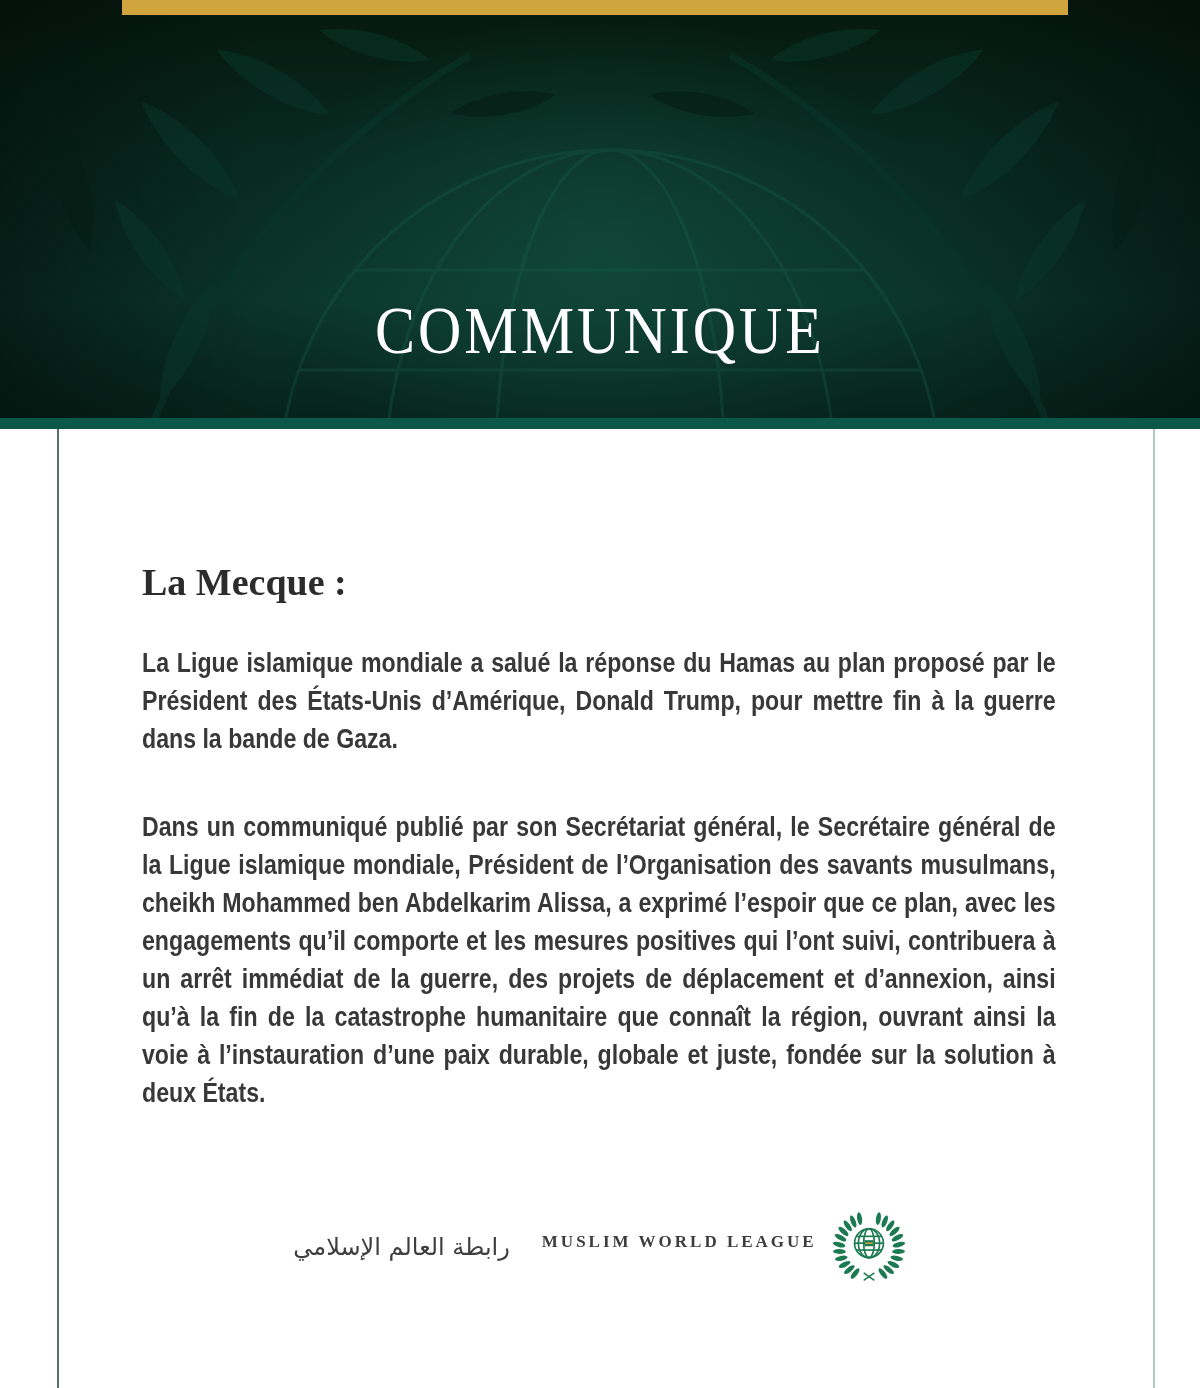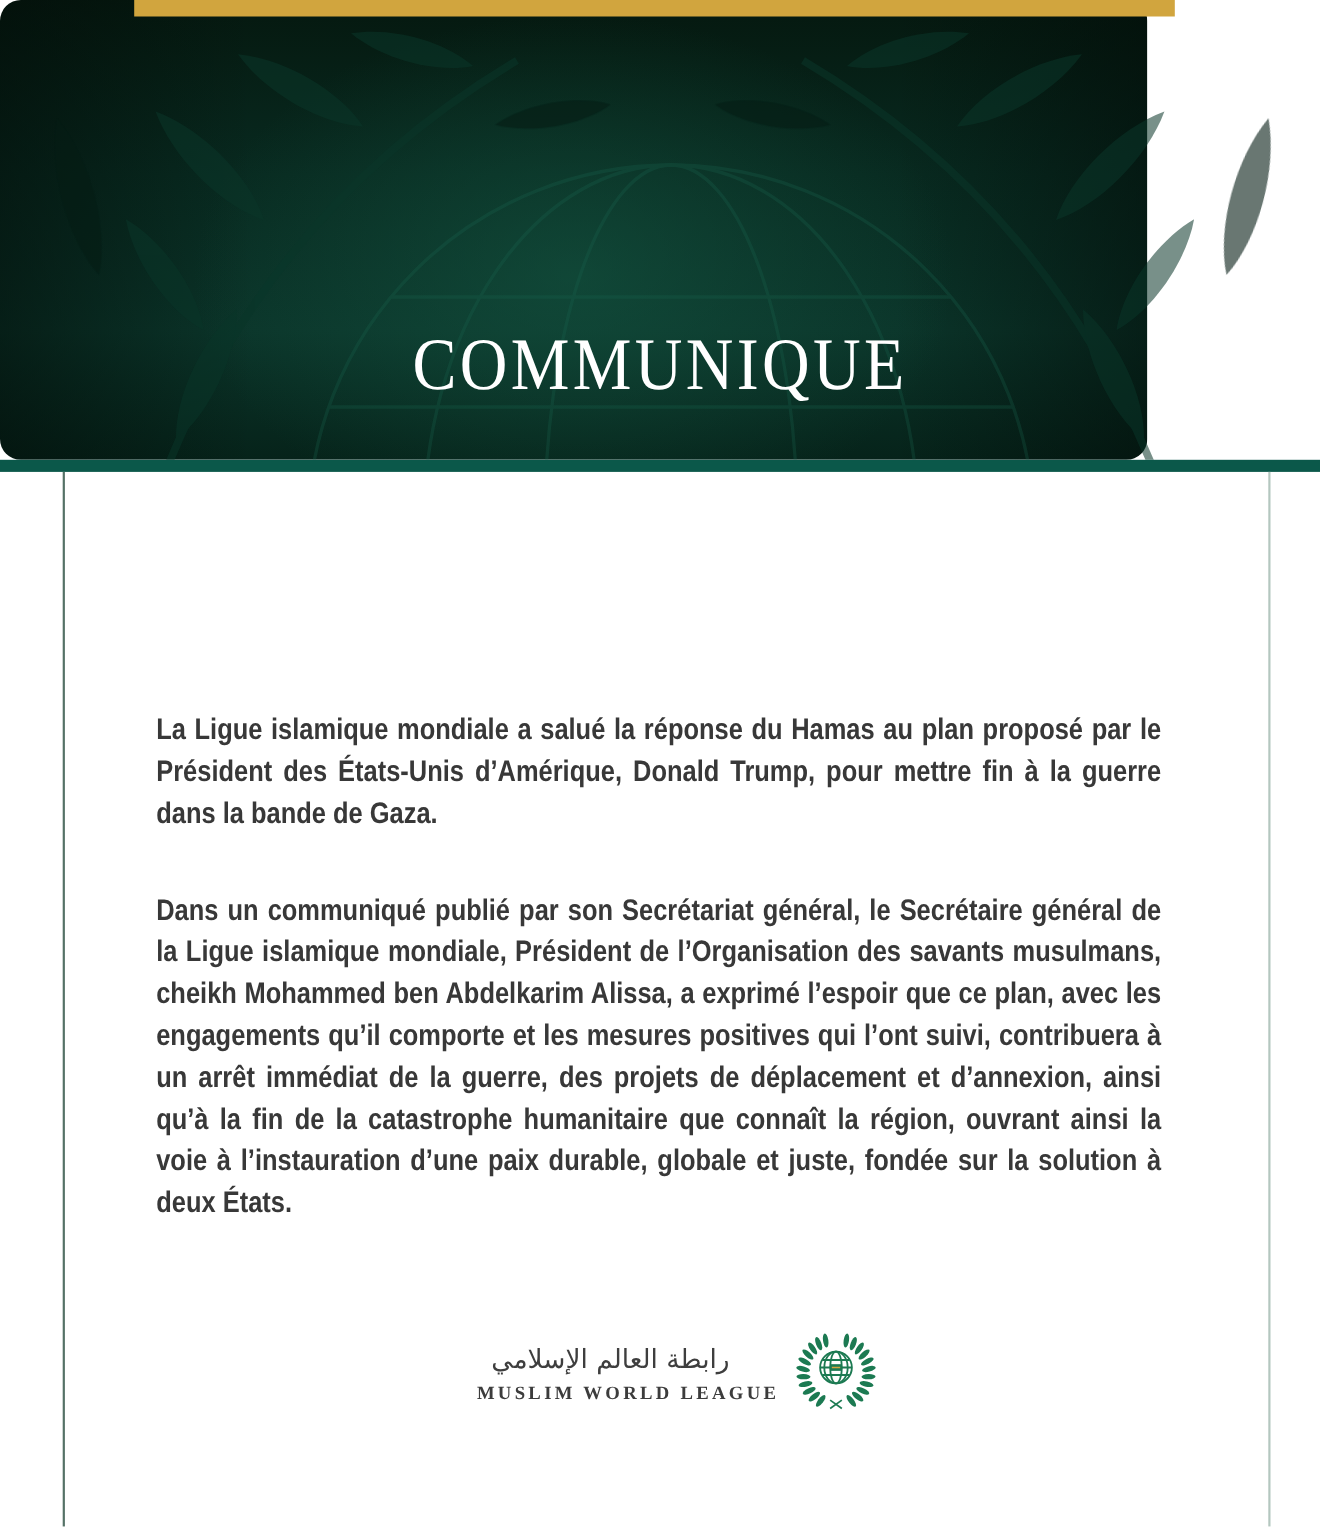--- a/index.html
+++ b/index.html
@@ -1,25 +1,25 @@
 <!DOCTYPE html>
 <html lang="fr"><head>
 <meta charset="utf-8">
 <title>Communique</title>
 <style>
   html,body{margin:0;padding:0;background:#ffffff;}
   .page{position:relative;width:1200px;height:1388px;overflow:hidden;background:#ffffff;
         font-family:"Liberation Sans",sans-serif;}
 
   
-  .hero{position:absolute;left:0;top:0;width:1043px;height:418px;
+  .hero{position:absolute;left:0;top:0;width:1200px;height:418px;
         background:
           radial-gradient(ellipse 480px 330px at 50% 60%, rgba(22,92,71,.50), rgba(22,92,71,0) 72%),
           linear-gradient(90deg, rgba(2,12,8,.55), rgba(2,12,8,0) 22%, rgba(2,12,8,0) 78%, rgba(2,12,8,.55)),
-          linear-gradient(180deg,#05180f 0%,#082a20 38%,#0b352a 72%,#06231a 100%); border-radius: 19px;}
+          linear-gradient(180deg,#05180f 0%,#082a20 38%,#0b352a 72%,#06231a 100%);}
   .hero-art{position:absolute;left:0;top:0;width:1200px;height:418px;display:block;}
   .gold-bar{position:absolute;left:122px;top:0;width:946px;height:15px;background:#d1a53e;}
   .hero-title{position:absolute;left:0;top:293px;width:1200px;text-align:center;
               font-family:"Liberation Serif",serif;font-weight:400;font-size:60px;
               letter-spacing:3px;color:#ffffff;transform:scaleY(1.12);transform-origin:50% 0;}
 
   
   .teal-strip{position:absolute;left:0;top:418px;width:1200px;height:11px;background:#0b584a;}
 
   
@@ -32,21 +32,21 @@
             font-family:"Liberation Serif",serif;font-weight:700;font-size:38px;color:#2c2c2c;}
   .doc-body{position:absolute;left:142px;top:644px;width:1066px;
             transform:scaleX(.857);transform-origin:0 0;}
   .doc-body p{margin:0 0 50px 0;font-size:27px;font-weight:700;line-height:38px;
               color:#383838;text-align:justify;}
   .doc-body p:last-child{margin-bottom:0;}
 
   
   .logo-row{position:absolute;left:0;top:1208px;width:1200px;
             display:flex;justify-content:center;align-items:center;gap:14px;}
-  .logo-text{display:flex;flex-direction:column;align-items:center;}
+  .logo-text{display:flex;}
   .logo-arabic{font-family:"DejaVu Sans",sans-serif;font-size:24px;line-height:1.5;
                color:#3e3e3e;direction:rtl;white-space:nowrap;}
   .logo-latin{font-family:"Liberation Serif",serif;font-weight:700;font-size:17px;
               letter-spacing:3px;color:#3c3c3c;margin-top:3px;white-space:nowrap;margin-left:32px;}
   .emblem{width:76px;height:78px;display:block;}
 </style>
 </head>
 <body>
 
 <div class="page">
@@ -87,20 +87,21 @@
       </g>
     </svg>
     <div class="gold-bar"></div>
     <div class="hero-title">COMMUNIQUE</div>
   </div>
 
   <div class="teal-strip"></div>
   <div class="rule rule-left"></div>
   <div class="rule rule-right"></div>
 
+  <div class="dateline">La Mecque :</div>
 
   <div class="doc-body">
     <p>La Ligue islamique mondiale a salué la réponse du Hamas au plan proposé par le Président des États-Unis d’Amérique, Donald Trump, pour mettre fin à la guerre dans la bande de Gaza.</p>
     <p>Dans un communiqué publié par son Secrétariat général, le Secrétaire général de la Ligue islamique mondiale, Président de l’Organisation des savants musulmans, cheikh Mohammed ben Abdelkarim Alissa, a exprimé l’espoir que ce plan, avec les engagements qu’il comporte et les mesures positives qui l’ont suivi, contribuera à un arrêt immédiat de la guerre, des projets de déplacement et d’annexion, ainsi qu’à la fin de la catastrophe humanitaire que connaît la région, ouvrant ainsi la voie à l’instauration d’une paix durable, globale et juste, fondée sur la solution à deux États.</p>
   </div>
 
   <div class="logo-row">
     <div class="logo-text">
       <div class="logo-arabic">رابطة العالم الإسلامي</div>
       <div class="logo-latin">MUSLIM WORLD LEAGUE</div>

